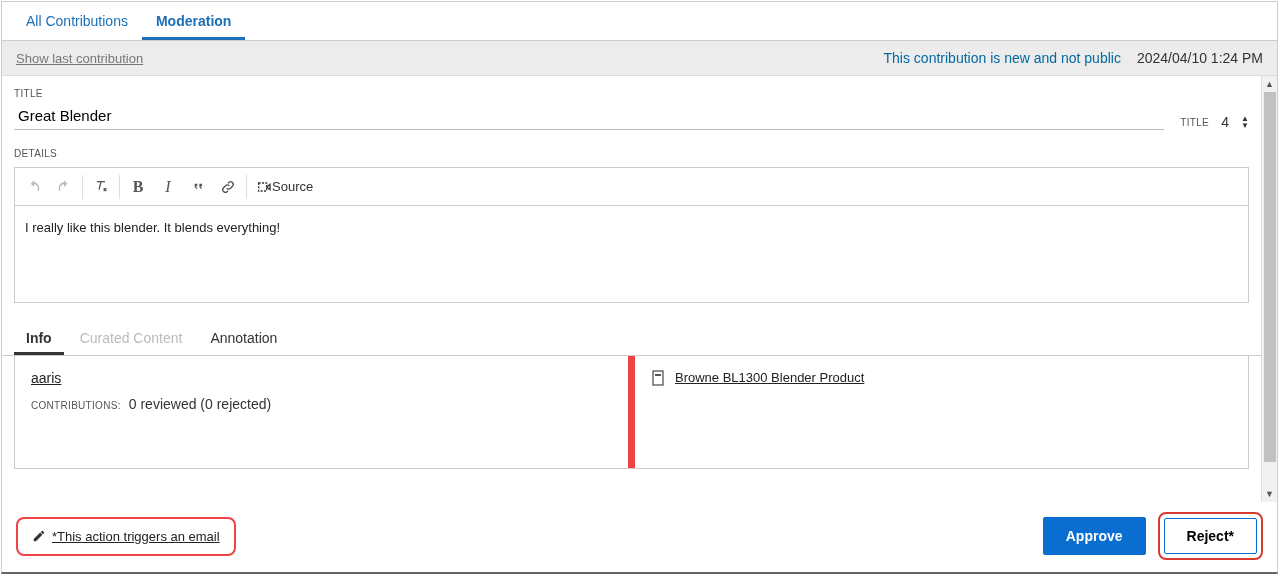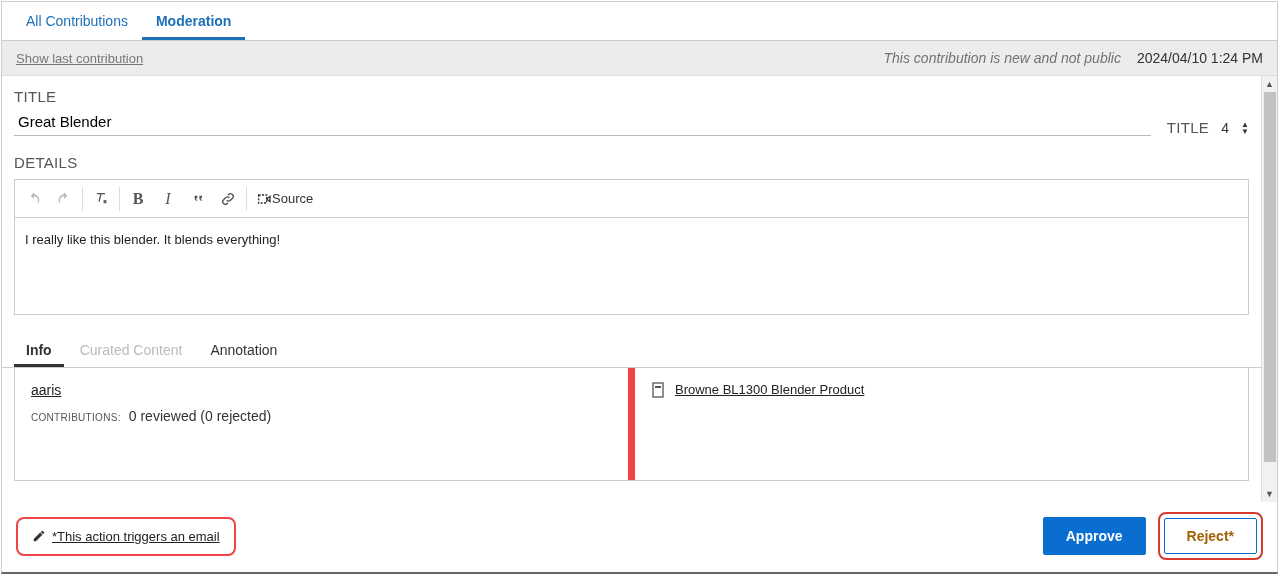--- a/index.html
+++ b/index.html
@@ -47,21 +47,21 @@
   align-items: center;
   padding: 9px 14px;
   font-size: 13px;
 }
 .statusbar .show-last {
   color: #777;
   text-decoration: underline;
   cursor: pointer;
 }
 .statusbar .spacer { flex: 1; }
-.statusbar .status-text { color: #737373; margin-right: 16px; font-size: 14px; font-style: italic; }
+.statusbar .status-text { color: #0369a1; margin-right: 16px; font-size: 14px; }
 .statusbar .status-date { color: #333; font-size: 14px; }
 .scroll-area {
   display: flex;
   flex: 1;
   overflow: hidden;
 }
 .content {
   flex: 1;
   overflow-y: hidden;
   padding: 0;
@@ -83,21 +83,21 @@
   cursor: pointer;
 }
 .scrollbar .thumb {
   flex: 0 0 370px;
   background: #c1c1c1;
   margin: 0 1px 0 2px;
 }
 .scrollbar .track { flex: 1; }
 .pad { padding: 12px 12px 0 12px; }
 .label {
-  font-size: 15px;
+  font-size: 10px;
   color: #555;
   letter-spacing: 0.3px;
 }
 .title-row {
   display: flex;
   align-items: flex-end;
   gap: 16px;
   margin-top: 4px;
 }
 .title-input {
@@ -230,21 +230,21 @@
   margin-left: 12px;
 }
 .btn-primary { background: #0a6ed1; color: #fff; border: 1px solid #0a6ed1; font-weight: bold; }
 .btn-outline-wrap {
   display: inline-flex;
   border: 2px solid #d63b2f;
   border-radius: 8px;
   padding: 4px;
   margin-left: 12px;
 }
-.btn-outline { background: #fff; color: #a16207; border: 1px solid #0a6ed1; font-weight: bold; padding: 9px 22px; border-radius: 2px; cursor: pointer; font-size: 14px; }
+.btn-outline { background: #fff; color: #000000; border: 1px solid #0a6ed1; font-weight: bold; padding: 9px 22px; border-radius: 2px; cursor: pointer; font-size: 14px; }
 </style>
 </head>
 <body>
 
 <div class="outer">
   <div class="tabs">
     <div class="tab">All Contributions</div>
     <div class="tab active">Moderation</div>
   </div>
 

